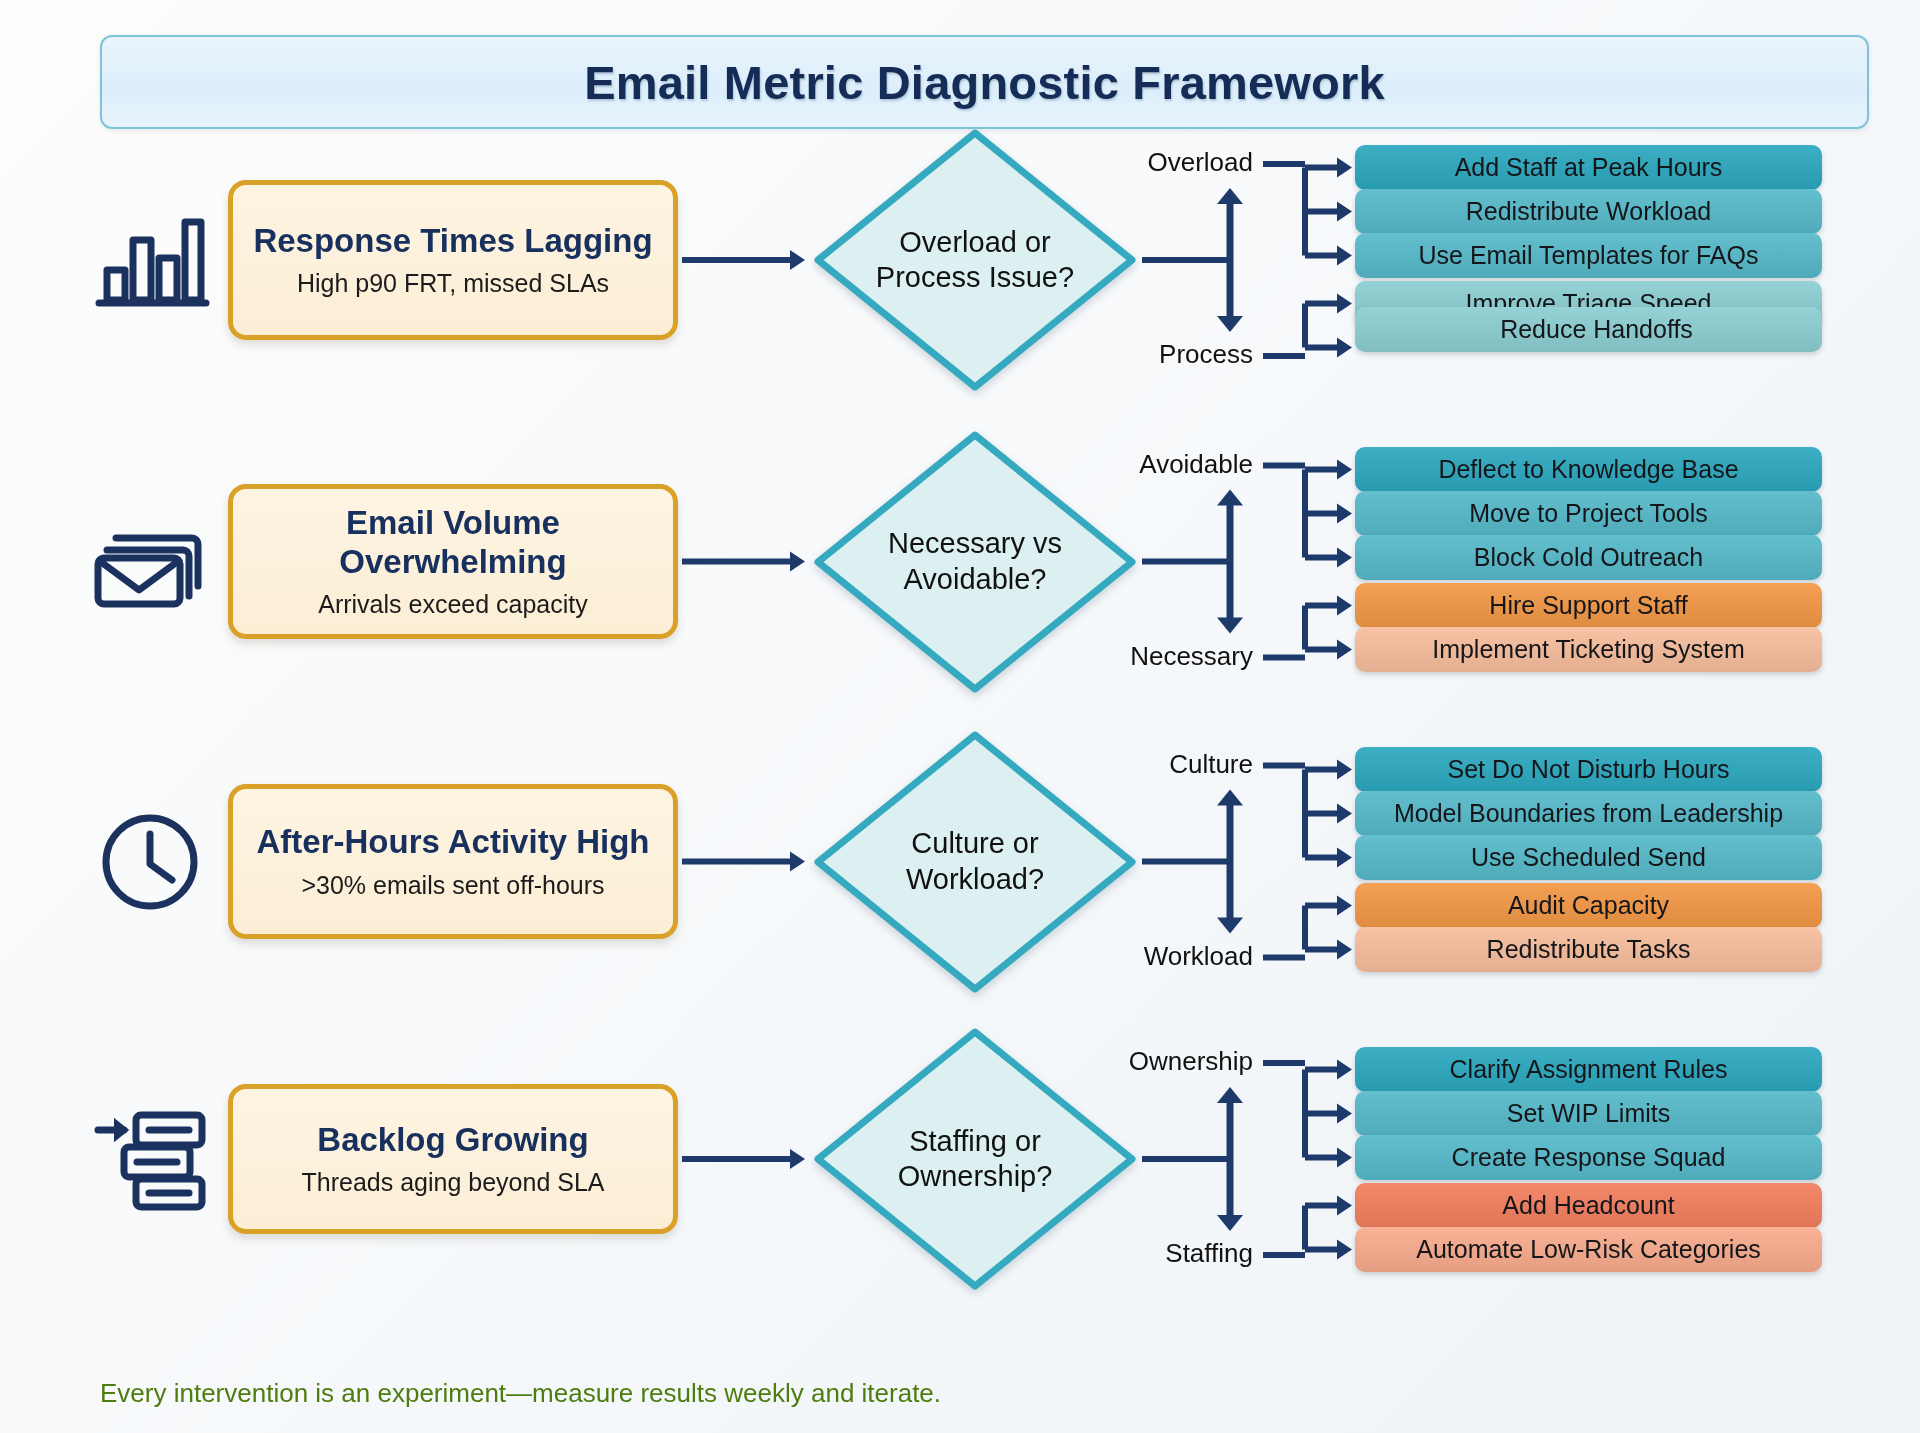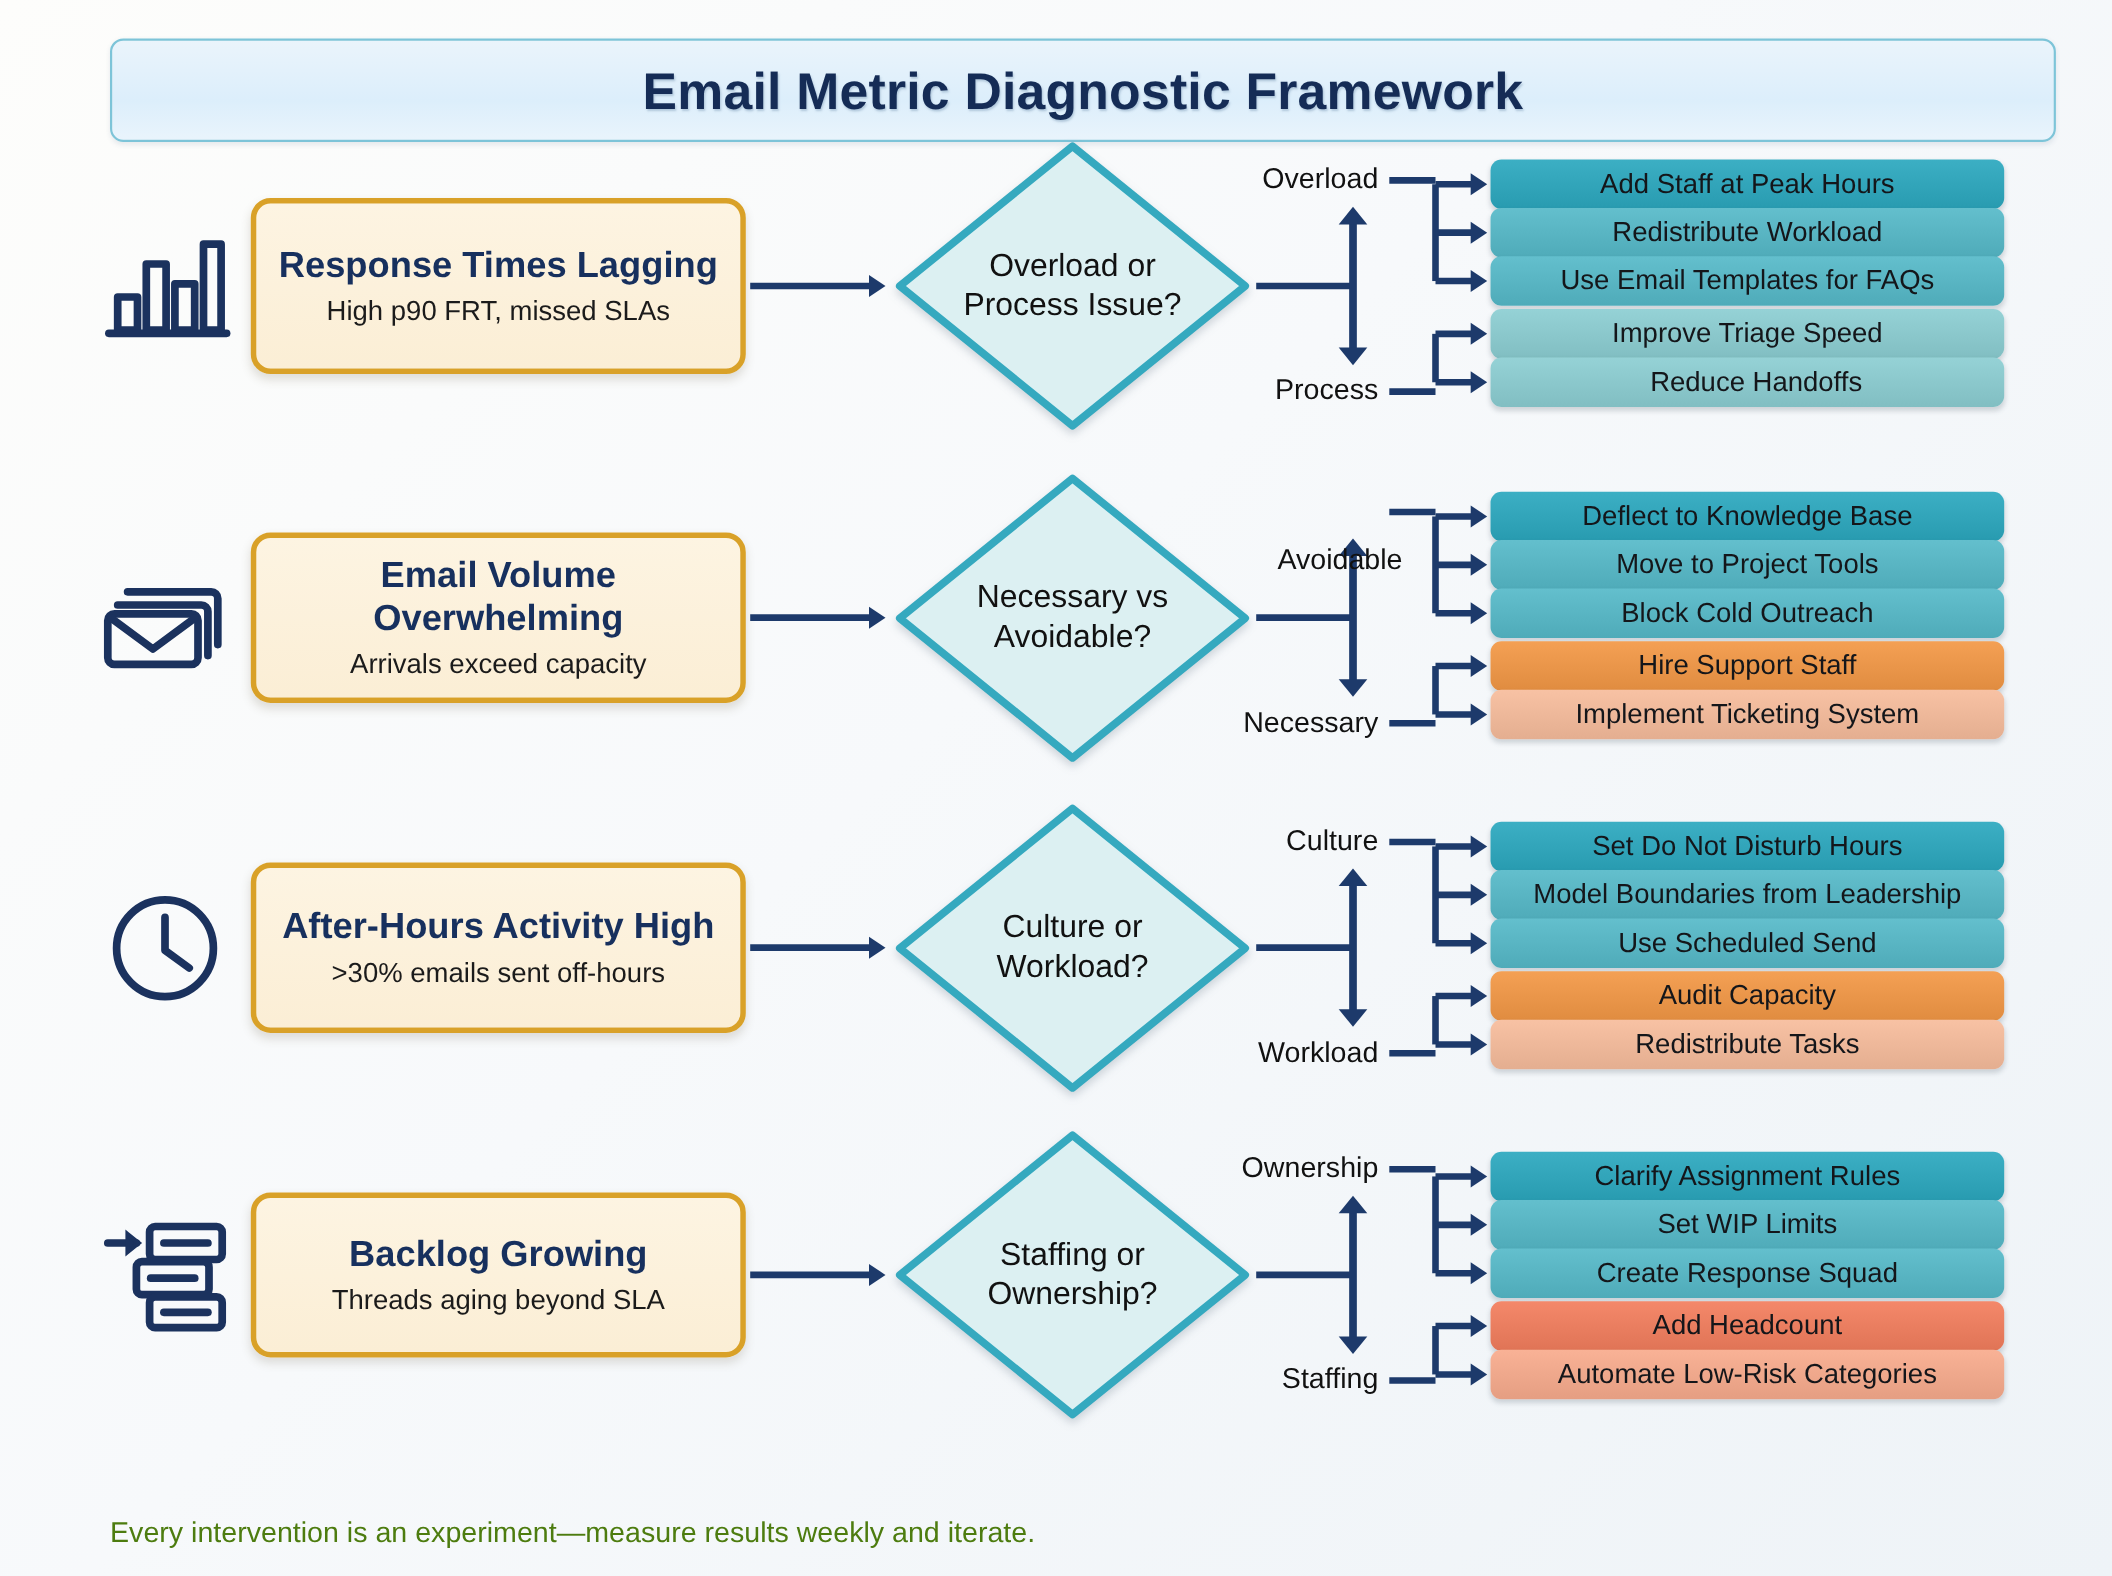--- a/index.html
+++ b/index.html
@@ -121,21 +121,21 @@
             <line x1="1305" y1="197.5" x2="1339" y2="197.5" stroke="#1d3a6b" stroke-width="6"></line>
             <path d="M1337 187.5 L1352 197.5 L1337 207.5 Z" fill="#1d3a6b"></path>
           </svg>
         </div>
         <div class="branch-label" style="right: 667px; top: -3px;">Overload</div>
         <div class="branch-label" style="right: 667px; top: 189px;">Process</div>
         <div class="pill" style="top: -5px; background: linear-gradient(rgb(60, 175, 196) 0%, rgb(40, 155, 176) 100%);">Add Staff at Peak Hours</div>
         <div class="pill" style="top: 39px; background: linear-gradient(rgb(99, 191, 205) 0%, rgb(79, 171, 185) 100%);">Redistribute Workload</div>
         <div class="pill" style="top: 83px; background: linear-gradient(rgb(99, 191, 205) 0%, rgb(79, 171, 185) 100%);">Use Email Templates for FAQs</div>
         <div class="pill" style="top: 131px; background: linear-gradient(rgb(149, 210, 214) 0%, rgb(129, 190, 194) 100%);">Improve Triage Speed</div>
-        <div class="pill" style="top: 175px; background: linear-gradient(rgb(149, 210, 214) 0%, rgb(129, 190, 194) 100%); padding-left: 24px;">Reduce Handoffs</div>
+        <div class="pill" style="top: 157px; background: linear-gradient(rgb(149, 210, 214) 0%, rgb(129, 190, 194) 100%); padding-left: 24px;">Reduce Handoffs</div>
       </div>
       <div class="row" style="top: 452px;">
         <div class="icon-box" style="top: 44.5px;">
           <svg width="116" height="96" viewBox="0 0 116 96">
       <path d="M24 24 h76 a6 6 0 0 1 6 6 v42" stroke="#1b325e" fill="none" stroke-width="7" stroke-linecap="round" stroke-linejoin="round"></path>
       <path d="M15 36 h76 a6 6 0 0 1 6 6 v40" stroke="#1b325e" fill="none" stroke-width="7" stroke-linecap="round" stroke-linejoin="round"></path>
       <rect x="6" y="44" width="82" height="46" rx="6" stroke="#1b325e" fill="none" stroke-width="7" stroke-linecap="round" stroke-linejoin="round"></rect>
       <path d="M9 48 L47 76 L85 48" stroke="#1b325e" fill="none" stroke-width="7" stroke-linecap="round" stroke-linejoin="round"></path>
     </svg>
         </div>
@@ -166,21 +166,21 @@
             <line x1="1305" y1="105.5" x2="1339" y2="105.5" stroke="#1d3a6b" stroke-width="6"></line>
             <path d="M1337 95.5 L1352 105.5 L1337 115.5 Z" fill="#1d3a6b"></path>
             <line x1="1263" y1="205.5" x2="1305" y2="205.5" stroke="#1d3a6b" stroke-width="6"></line>
             <line x1="1305" y1="153.5" x2="1305" y2="197.5" stroke="#1d3a6b" stroke-width="6"></line>
             <line x1="1305" y1="153.5" x2="1339" y2="153.5" stroke="#1d3a6b" stroke-width="6"></line>
             <path d="M1337 143.5 L1352 153.5 L1337 163.5 Z" fill="#1d3a6b"></path>
             <line x1="1305" y1="197.5" x2="1339" y2="197.5" stroke="#1d3a6b" stroke-width="6"></line>
             <path d="M1337 187.5 L1352 197.5 L1337 207.5 Z" fill="#1d3a6b"></path>
           </svg>
         </div>
-        <div class="branch-label" style="right: 645px; top: -3.5px; margin-top: 44px;">Avoidable</div>
+        <div class="branch-label" style="right: 667px; top: -3.5px;">Avoidable</div>
         <div class="branch-label" style="right: 667px; top: 188.5px;">Necessary</div>
         <div class="pill" style="top: -5px; background: linear-gradient(rgb(60, 175, 196) 0%, rgb(40, 155, 176) 100%);">Deflect to Knowledge Base</div>
         <div class="pill" style="top: 39px; background: linear-gradient(rgb(99, 191, 205) 0%, rgb(79, 171, 185) 100%);">Move to Project Tools</div>
         <div class="pill" style="top: 83px; background: linear-gradient(rgb(99, 191, 205) 0%, rgb(79, 171, 185) 100%);">Block Cold Outreach</div>
         <div class="pill" style="top: 131px; background: linear-gradient(rgb(244, 160, 84) 0%, rgb(224, 140, 64) 100%);">Hire Support Staff</div>
         <div class="pill" style="top: 175px; background: linear-gradient(rgb(248, 194, 164) 0%, rgb(228, 174, 144) 100%);">Implement Ticketing System</div>
       </div>
       <div class="row" style="top: 752px;">
         <div class="icon-box" style="top: 44.5px;">
           <svg width="104" height="104" viewBox="0 0 104 104">

